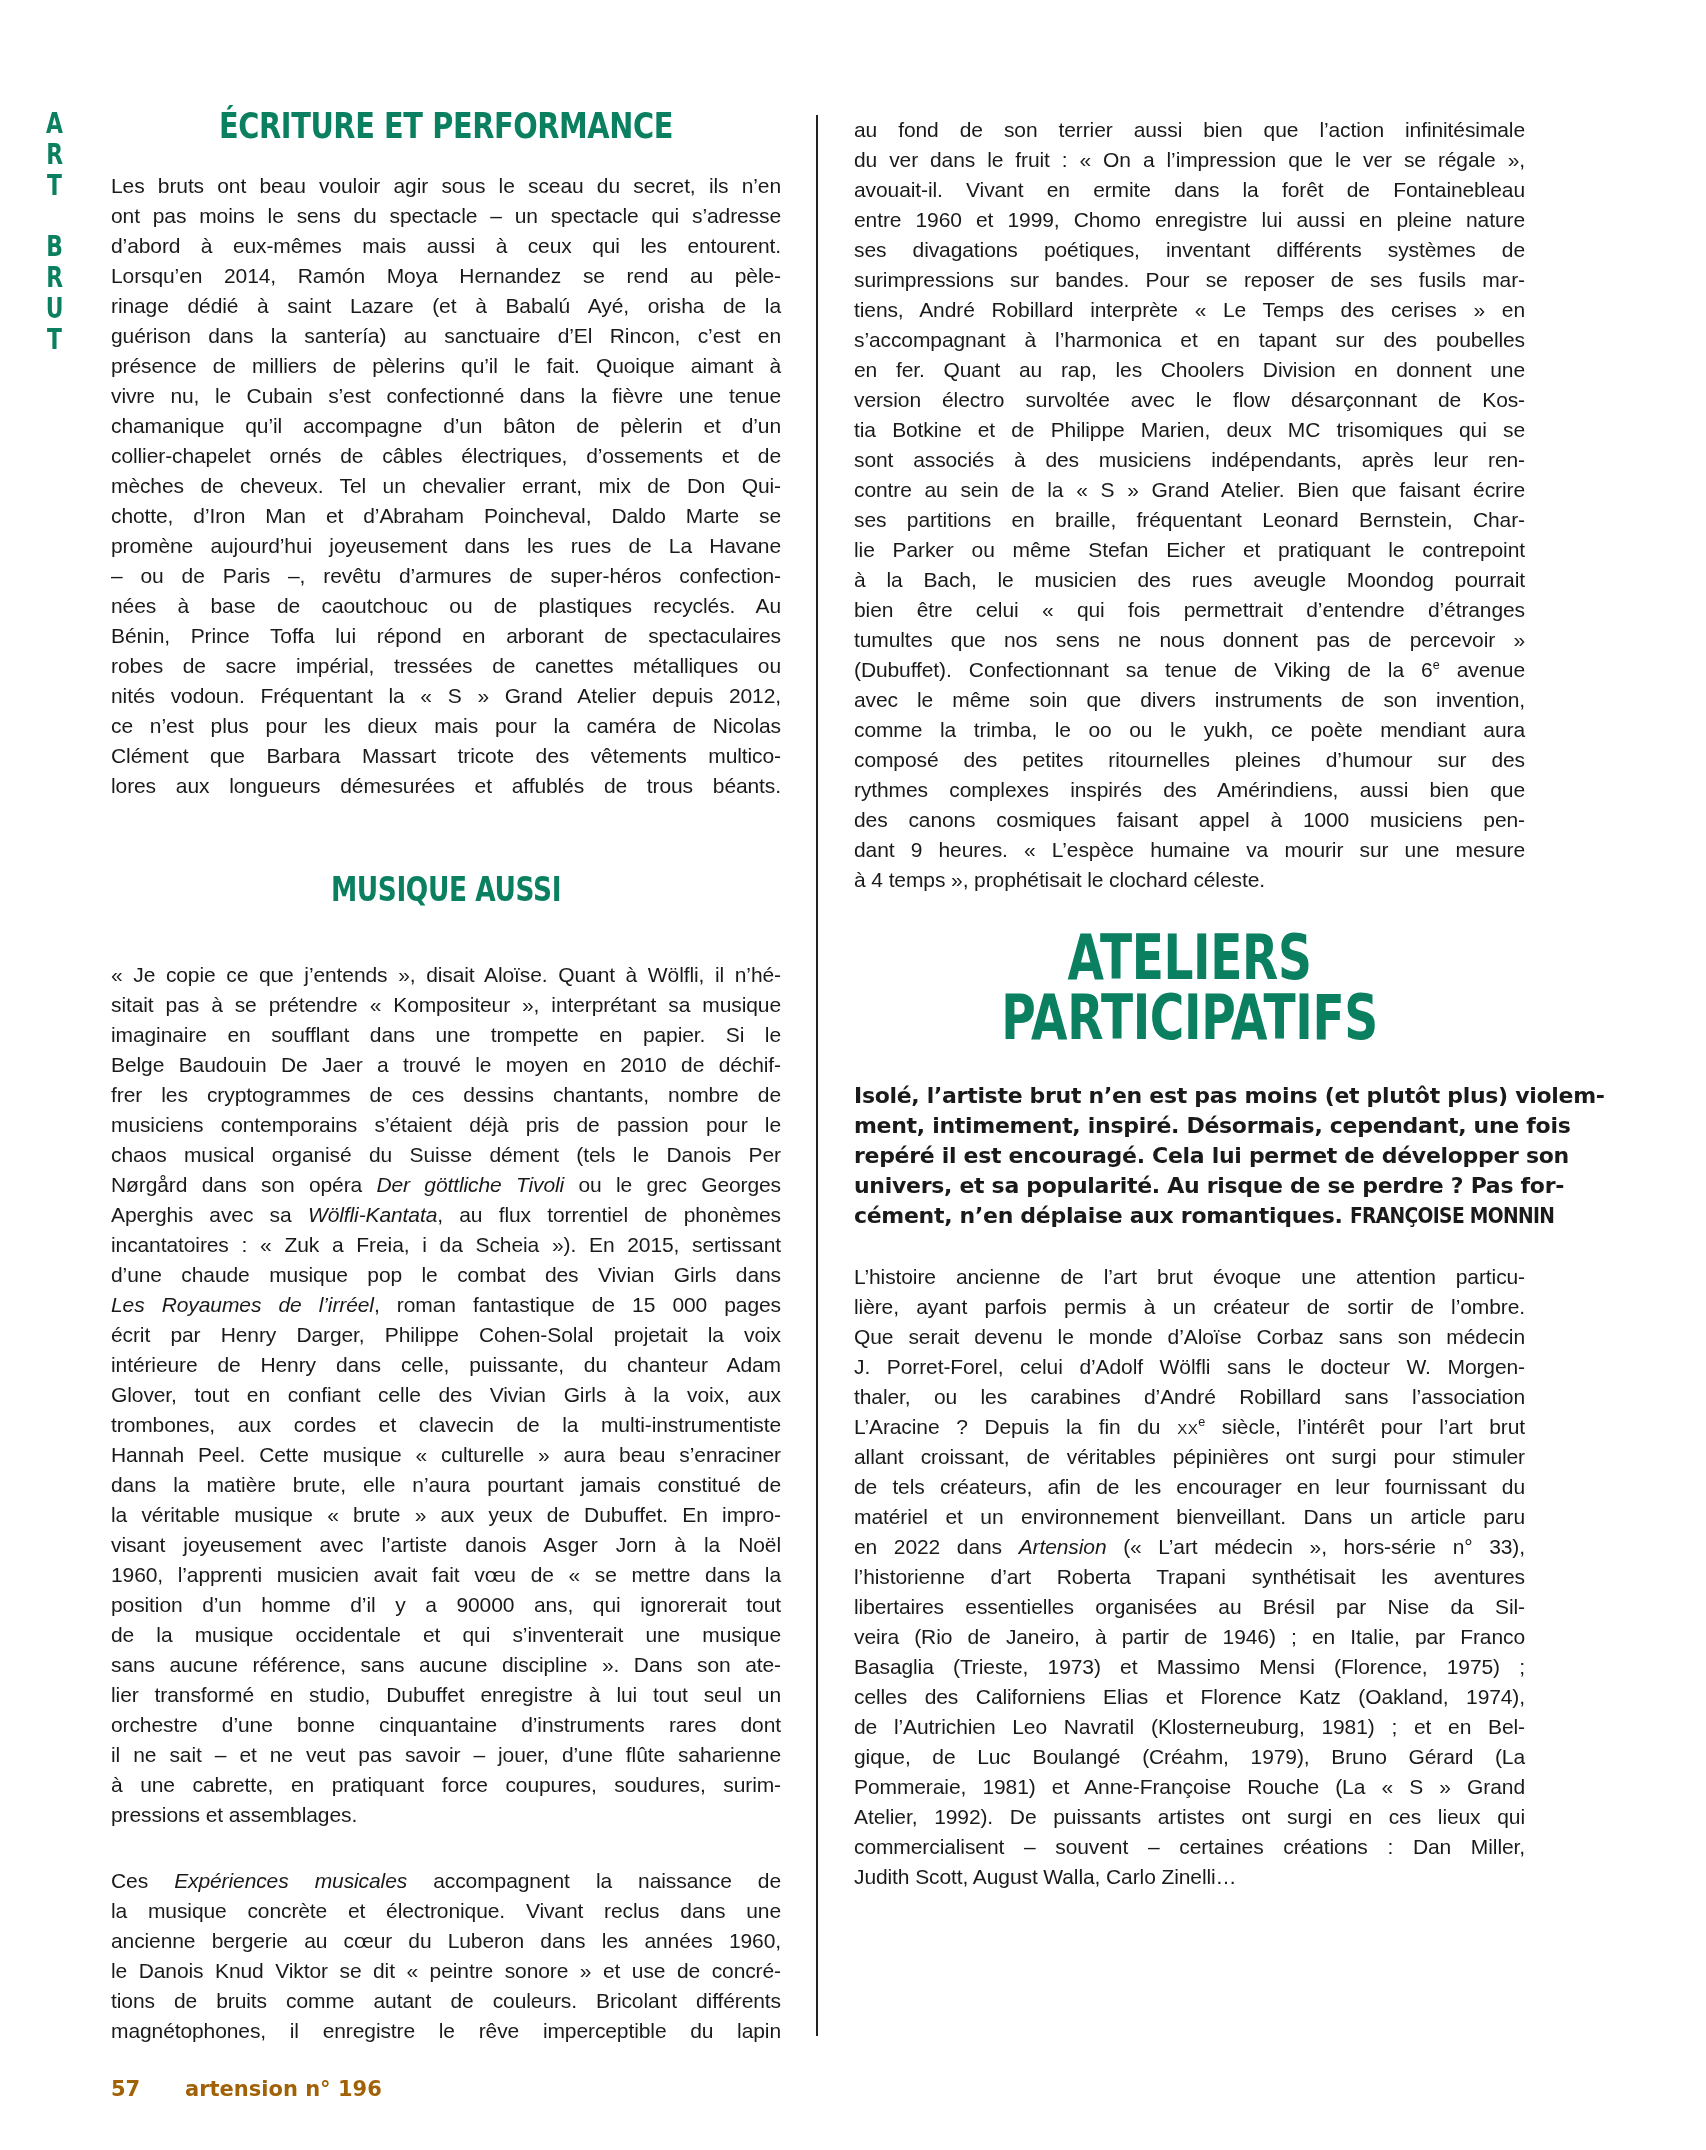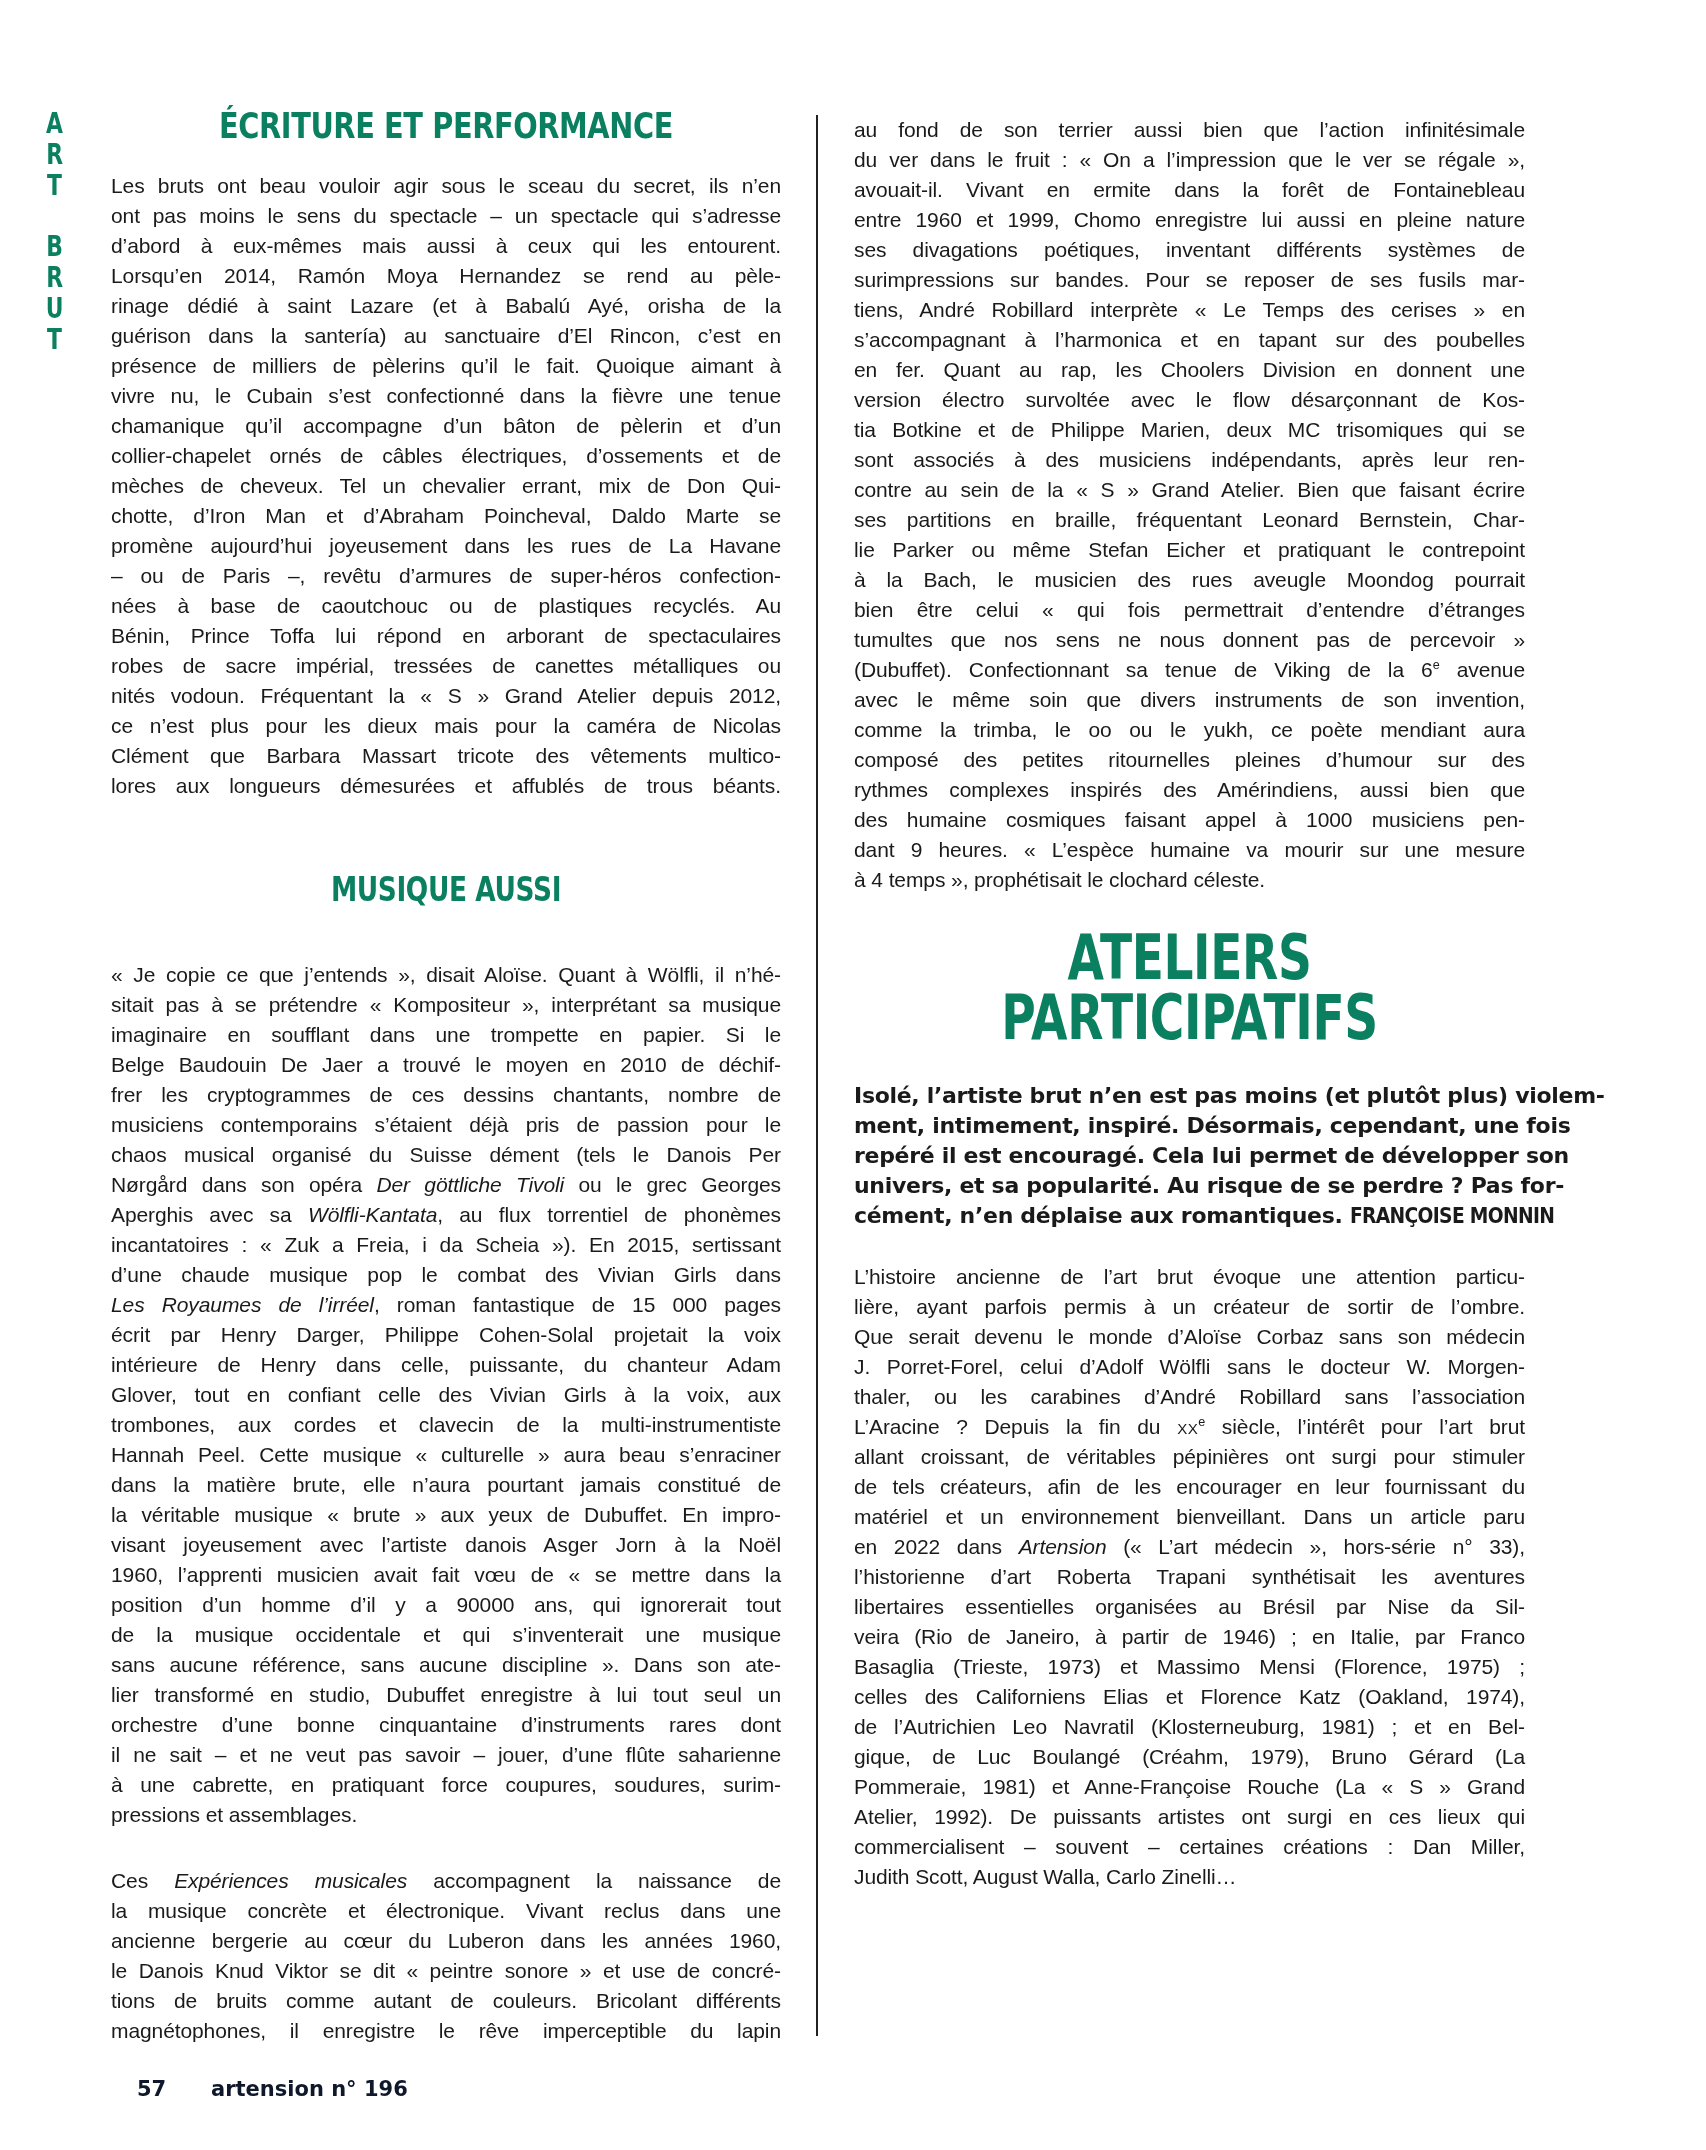--- a/index.html
+++ b/index.html
@@ -123,23 +123,22 @@
   sup { font-size: 60%; vertical-align: super; line-height: 0; }
   .smallcaps { font-size: 72%; letter-spacing: 0.5px; }
 
   .footer {
     position: absolute;
     top: 2077px;
     left: 111px;
     font-family: "DejaVu Sans", sans-serif;
     font-weight: bold;
     font-size: 21px;
-    color: #0f172a;
+    color: #a16207;
     white-space: nowrap;
-    margin-left: 26px;
   }
   .footer .page-num { display: inline-block; width: 74px; }
 </style>
 </head>
 <body>
 
 <div class="page">
 
   <div class="vertical-tag">
     <span>A</span>
@@ -240,21 +239,21 @@
     <span class="line">ses partitions en braille, fréquentant Leonard Bernstein, Char-</span>
     <span class="line">lie Parker ou même Stefan Eicher et pratiquant le contrepoint</span>
     <span class="line">à la Bach, le musicien des rues aveugle Moondog pourrait</span>
     <span class="line">bien être celui « qui fois permettrait d’entendre d’étranges</span>
     <span class="line">tumultes que nos sens ne nous donnent pas de percevoir »</span>
     <span class="line"><span>(Dubuffet). Confectionnant sa tenue de Viking de la 6</span><sup>e</sup><span> avenue</span></span>
     <span class="line">avec le même soin que divers instruments de son invention,</span>
     <span class="line">comme la trimba, le oo ou le yukh, ce poète mendiant aura</span>
     <span class="line">composé des petites ritournelles pleines d’humour sur des</span>
     <span class="line">rythmes complexes inspirés des Amérindiens, aussi bien que</span>
-    <span class="line">des humaine cosmiques faisant appel à 1000 musiciens pen-</span>
+    <span class="line">des canons cosmiques faisant appel à 1000 musiciens pen-</span>
     <span class="line">dant 9 heures. « L’espèce humaine va mourir sur une mesure</span>
     <span class="line last">à 4 temps », prophétisait le clochard céleste.</span>
   </div>
 
   <h2 class="heading h-ateliers" style="margin:0">
     <span>ATELIERS</span>
     <span>PARTICIPATIFS</span>
   </h2>
 
   <div class="col col-right lead" style="top:1081px">

